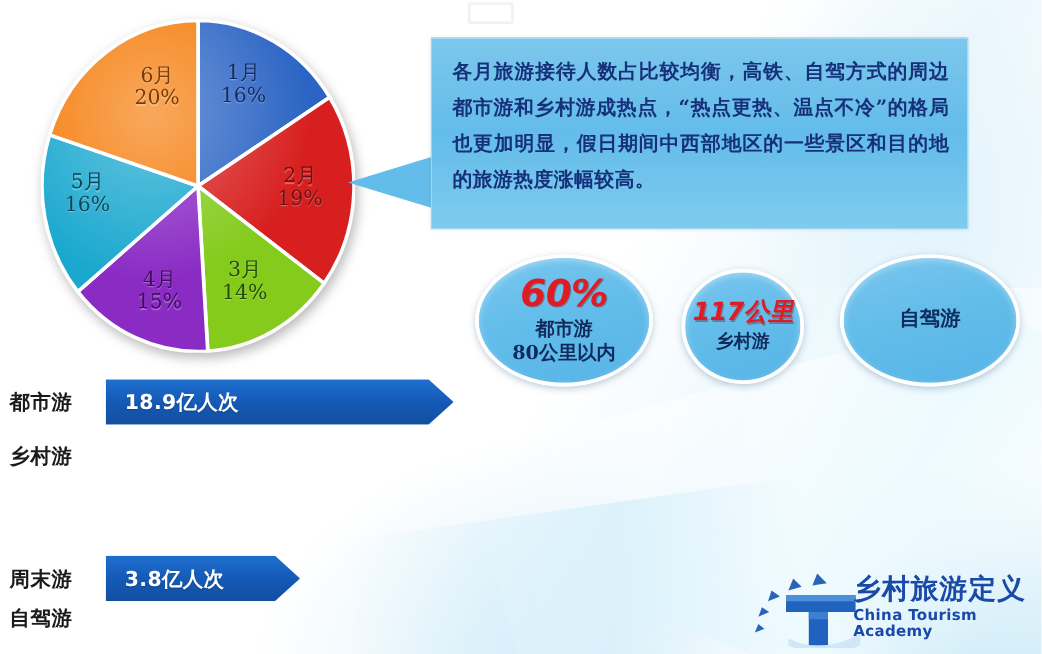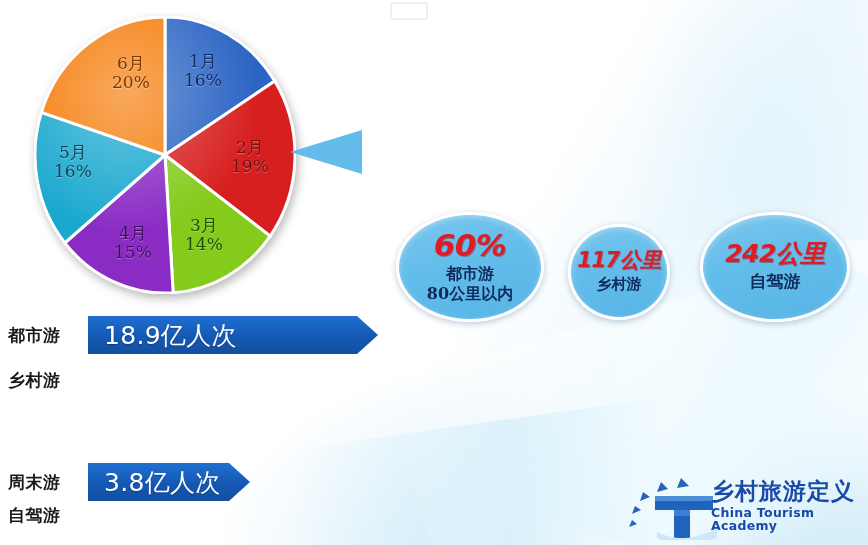--- a/index.html
+++ b/index.html
@@ -114,21 +114,21 @@
     font-family:"DejaVu Sans","Liberation Sans",sans-serif;
   }
   .bar-arrow{
     position:absolute;left:88px;top:0;height:38px;
     background:linear-gradient(180deg,#1f6fd0 0%,#1458b4 55%,#134f9f 100%);
     clip-path:polygon(0 0, calc(100% - 21px) 0, 100% 50%, calc(100% - 21px) 100%, 0 100%);
     box-shadow:0 2px 3px rgba(0,0,0,.18);
     display:flex;align-items:center;
   }
   .bar-value{
-    color:#ffffff;font-weight:400;font-size:25px;margin-left:16px;
+    color:#ffffff;font-weight:700;font-size:17px;margin-left:16px;
     letter-spacing:.3px;white-space:nowrap;
     text-shadow:0 1px 1px rgba(0,0,0,.25);
     font-family:"DejaVu Sans","Liberation Sans",sans-serif;
   }
 
   
   #definition{
     position:absolute;left:404px;top:370px;width:452px;
   }
   #definition p{
@@ -207,32 +207,34 @@
     </div>
     <div class="slice-label" style="left: 78px; top: 38px; color: rgb(122, 58, 2);">
       <span>6月</span>
       <span class="pct">20%</span>
     </div>
   </div>
 
   <svg id="callout-tail" viewBox="0 0 72 44">
     <polygon points="0,22 72,0 72,44" fill="#63bcea"></polygon>
   </svg>
+  <div id="callout">
+    <p>各月旅游接待人数占比较均衡，高铁、自驾方式的周边都市游和乡村游成热点，“热点更热、温点不冷”的格局也更加明显，假日期间中西部地区的一些景区和目的地的旅游热度涨幅较高。</p>
+  </div>
 
   <div class="badge" id="badge-0">
     <div class="big">60%</div>
     <div class="sub">都市游</div>
     <div class="sub">80公里以内</div>
   </div>
   <div class="badge" id="badge-1">
     <div class="big">117公里</div>
     <div class="sub">乡村游</div>
   </div>
   <div class="badge" id="badge-2">
-    <div class="big">242公里</div>
     <div class="sub">自驾游</div>
   </div>
 
   <div id="bars">
       <div class="bar-row" style="top: 0px;">
         <div class="bar-label">都市游</div>
         <div class="bar-arrow" style="width: 290px;">
           <span class="bar-value">18.9亿人次</span>
         </div>
       </div>

